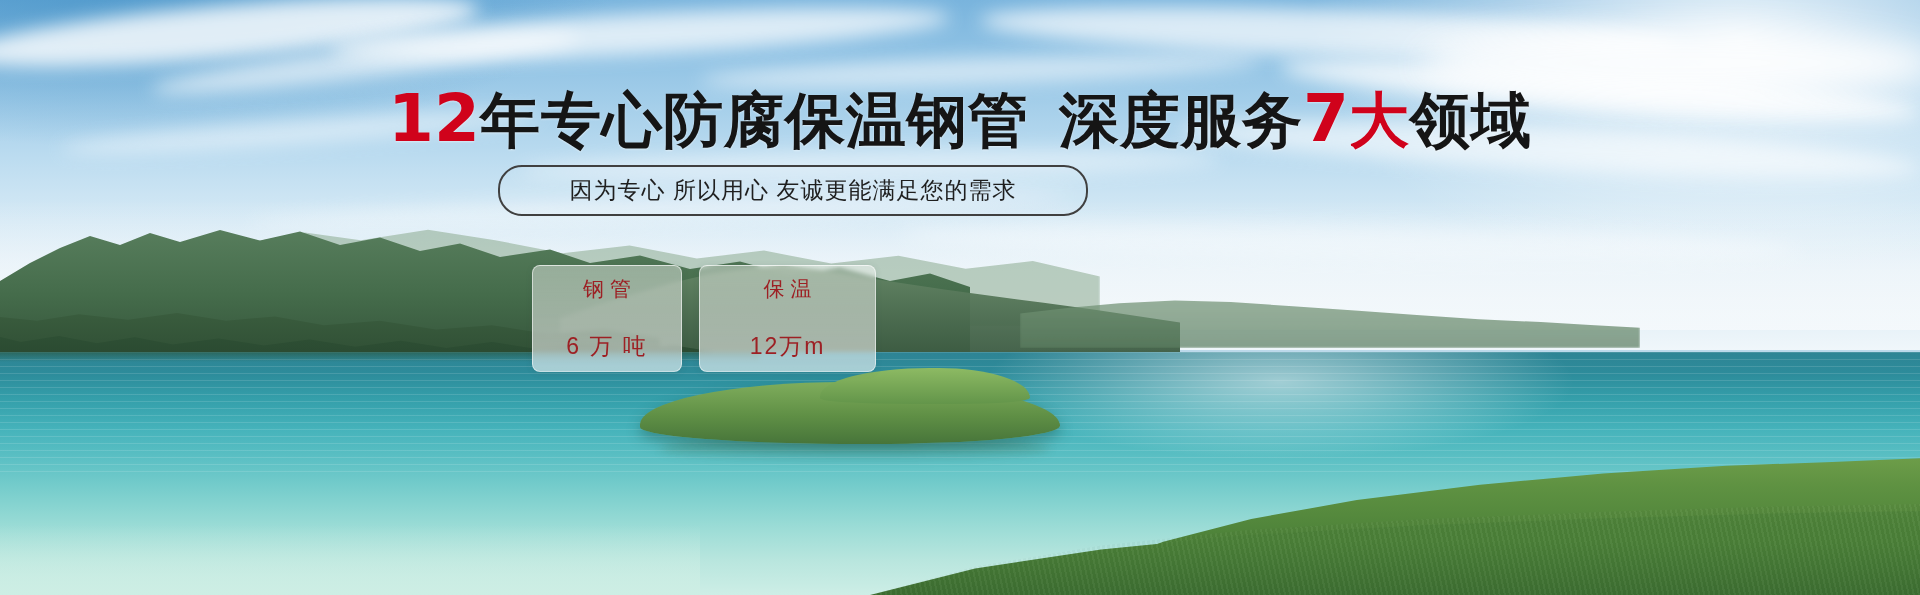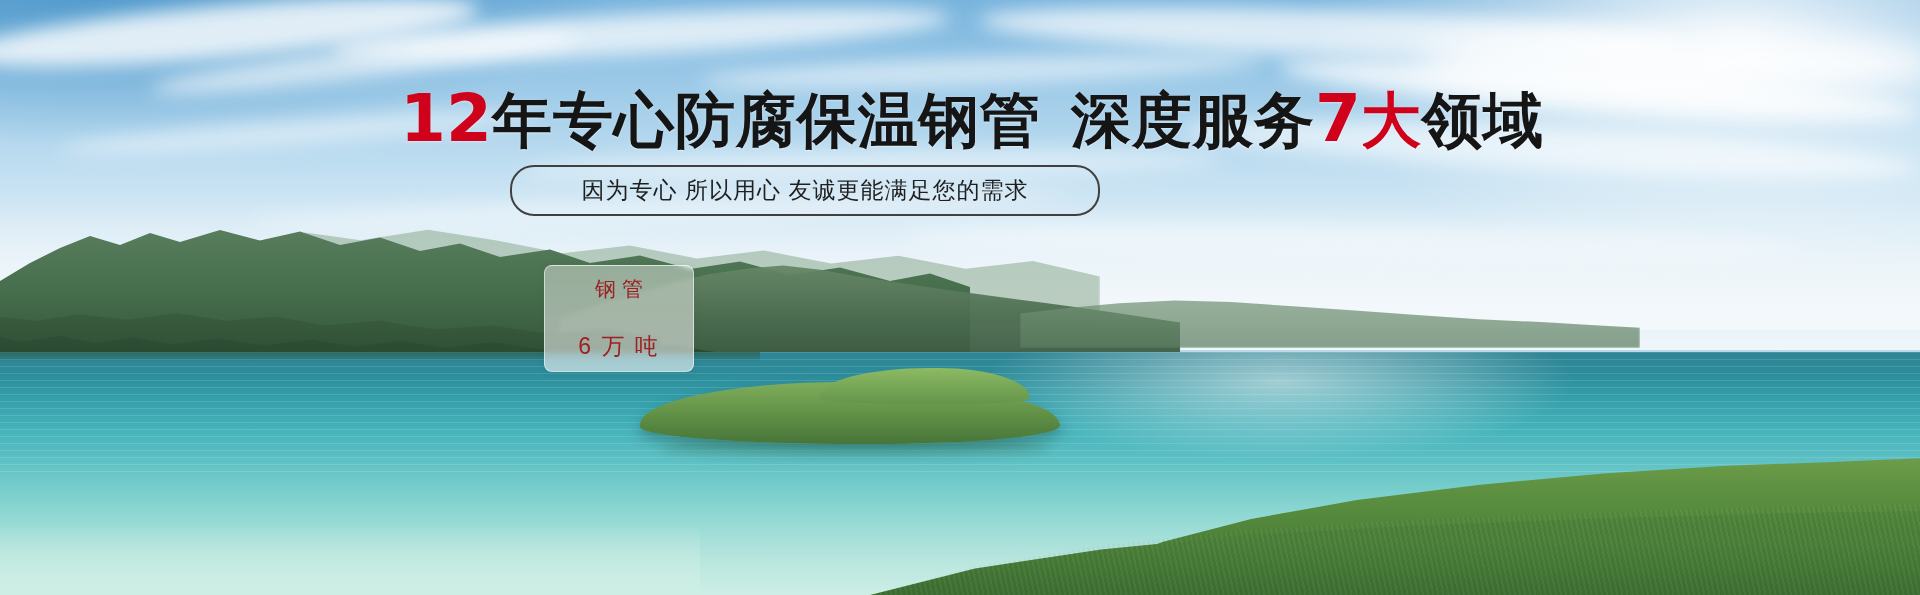--- a/index.html
+++ b/index.html
@@ -204,21 +204,21 @@
     clip-path:polygon(0% 100%, 10% 78%, 22% 62%, 36% 50%, 52% 42%, 70% 36%,
       86% 32%, 100% 30%, 100% 100%);
     opacity:.55;
   }
   .water-left-edge{
     position:absolute;left:0;bottom:0;width:700px;height:70px;
     background:linear-gradient(to bottom, rgba(180,225,215,0), rgba(205,238,228,.9));
   }
 
   
-  .content{position:absolute;inset:0;margin-left:12px;}
+  .content{position:absolute;inset:0;}
 
   .headline{
     position:absolute;left:0;top:86px;width:1920px;
     text-align:center;white-space:nowrap;
     font-size:60px;font-weight:bold;line-height:1;
     color:#151515;letter-spacing:1px;
     text-shadow:0 1px 2px rgba(255,255,255,.45);
   }
   .headline .num{
     color:#d0021b;font-size:66px;
@@ -323,16 +323,20 @@
     </div>
 
     <div class="stats">
 
       <div class="stat-card">
         <div class="stat-label">钢管</div>
         <div class="stat-value">6 万 吨</div>
       </div>
 
 
+      <div class="stat-card wide">
+        <div class="stat-label">保温</div>
+        <div class="stat-value">12万m</div>
+      </div>
 
     </div>
   </div>
 </div>
 
 </body></html>

